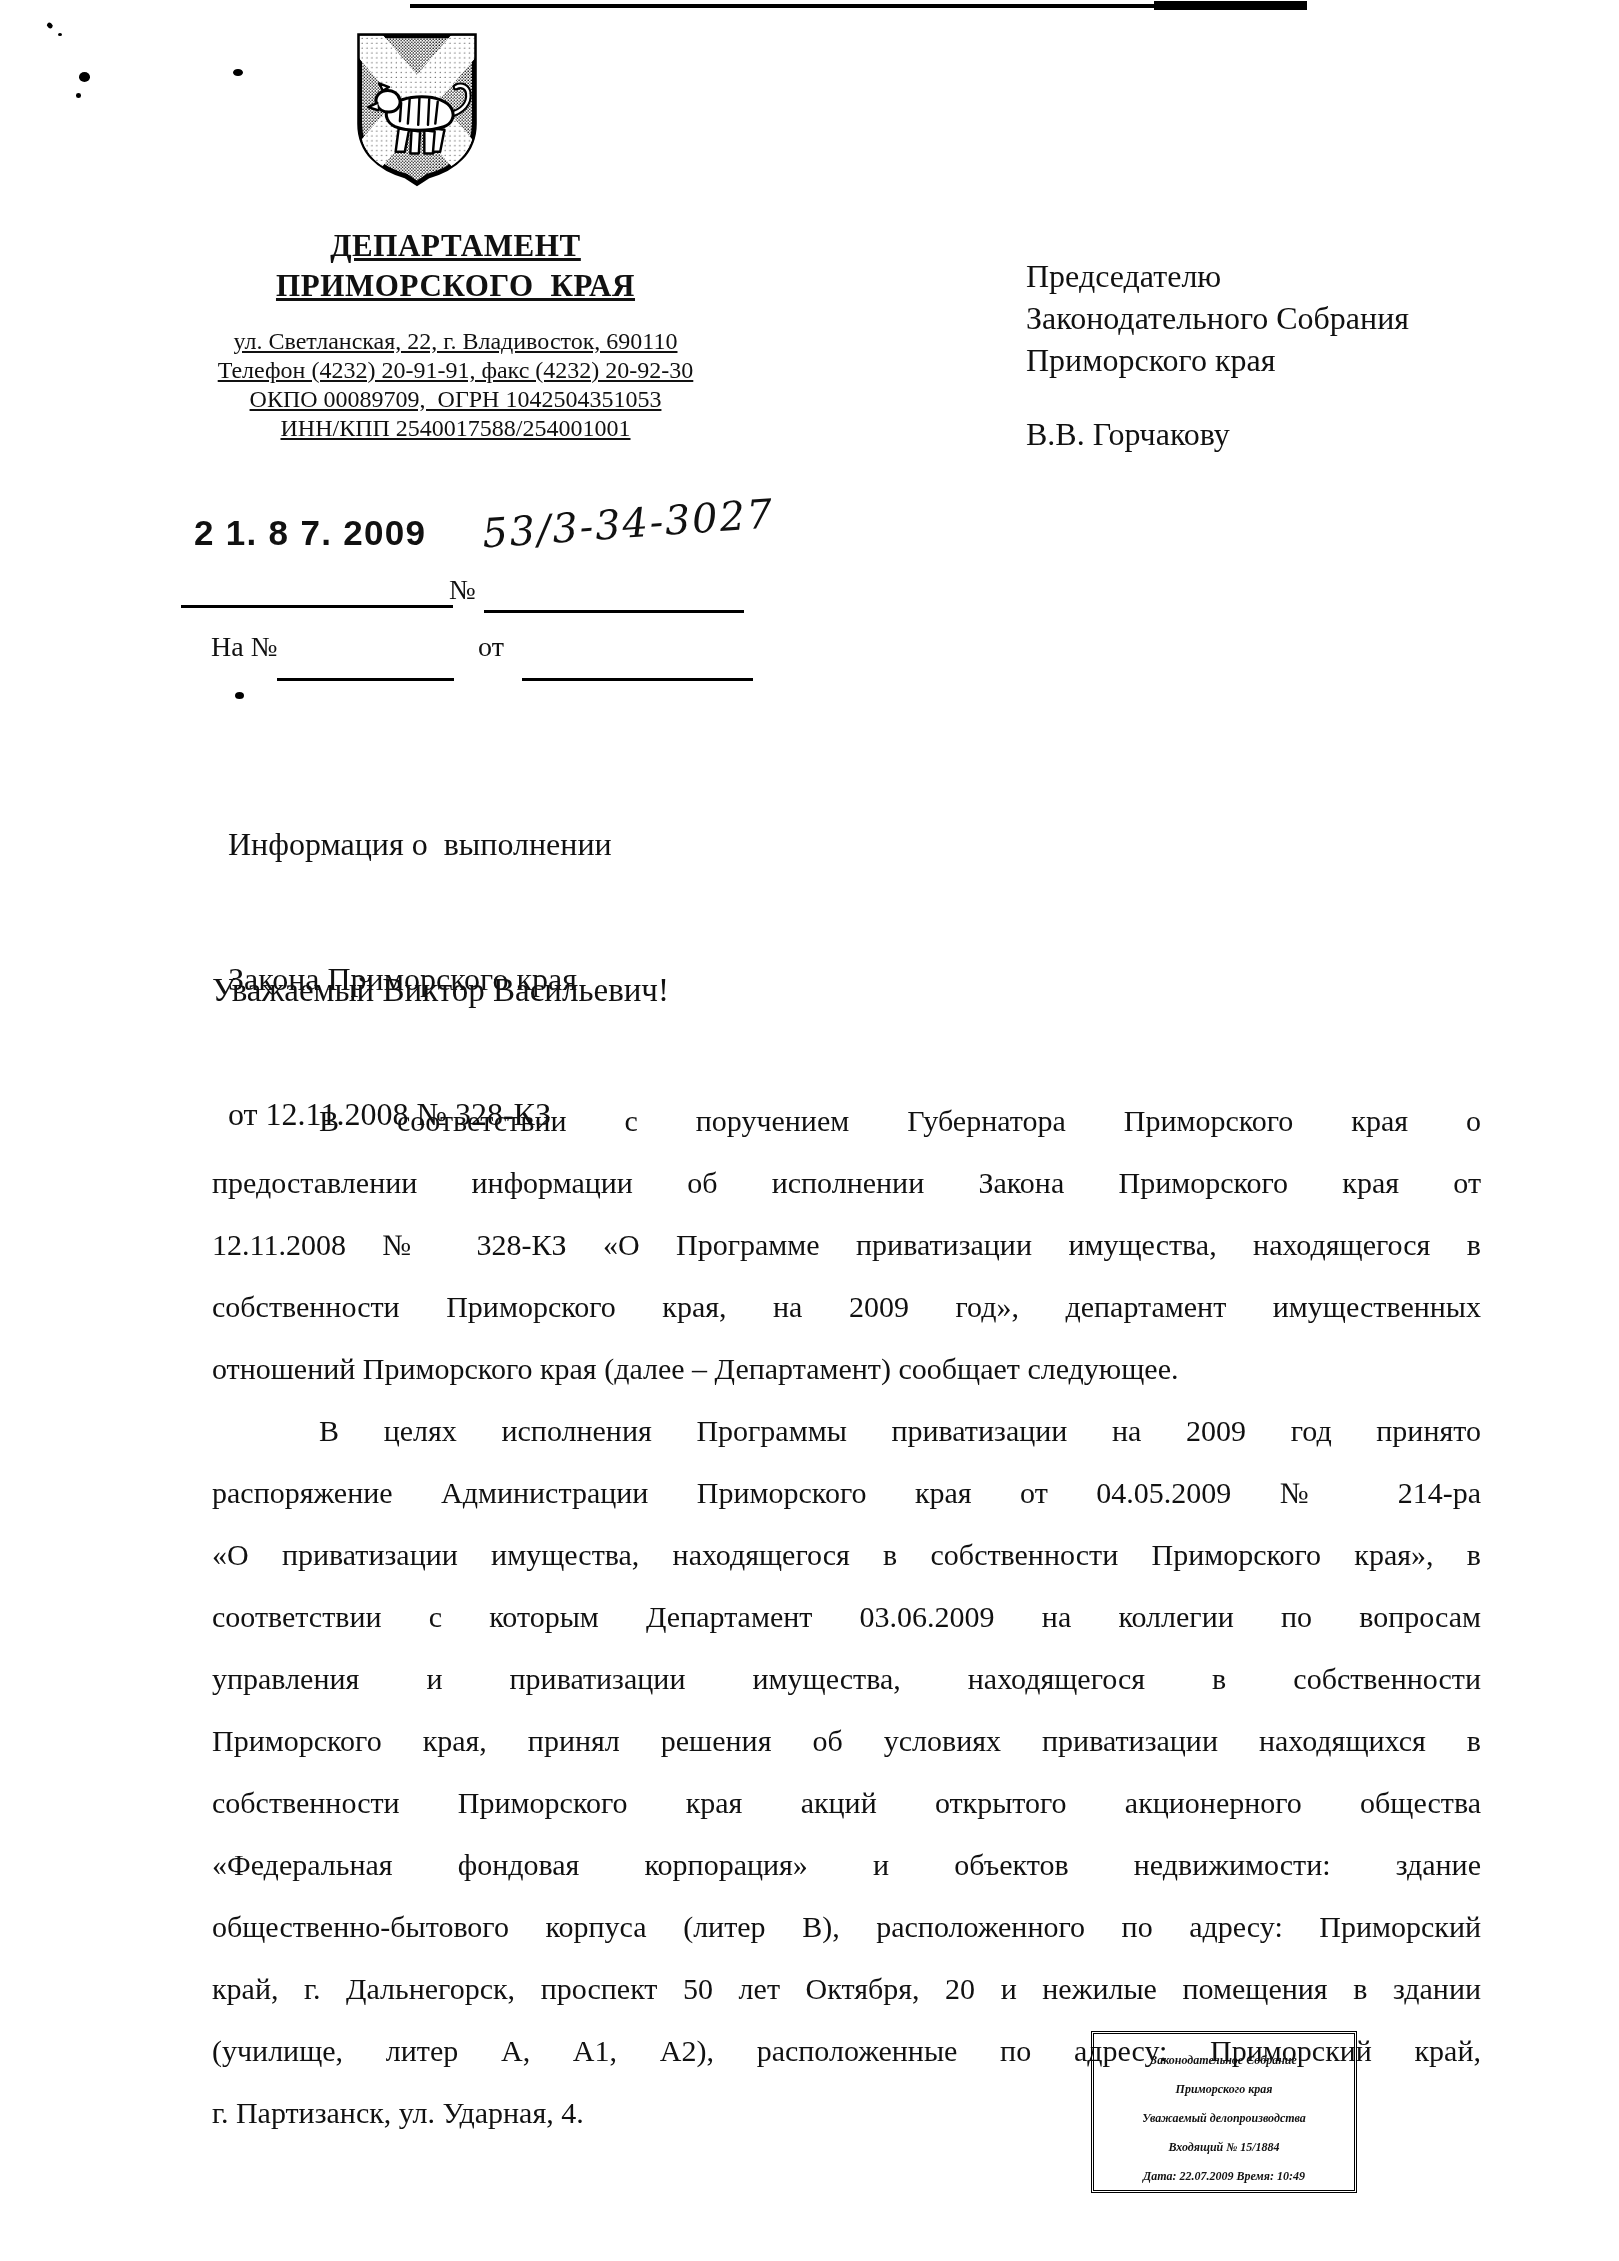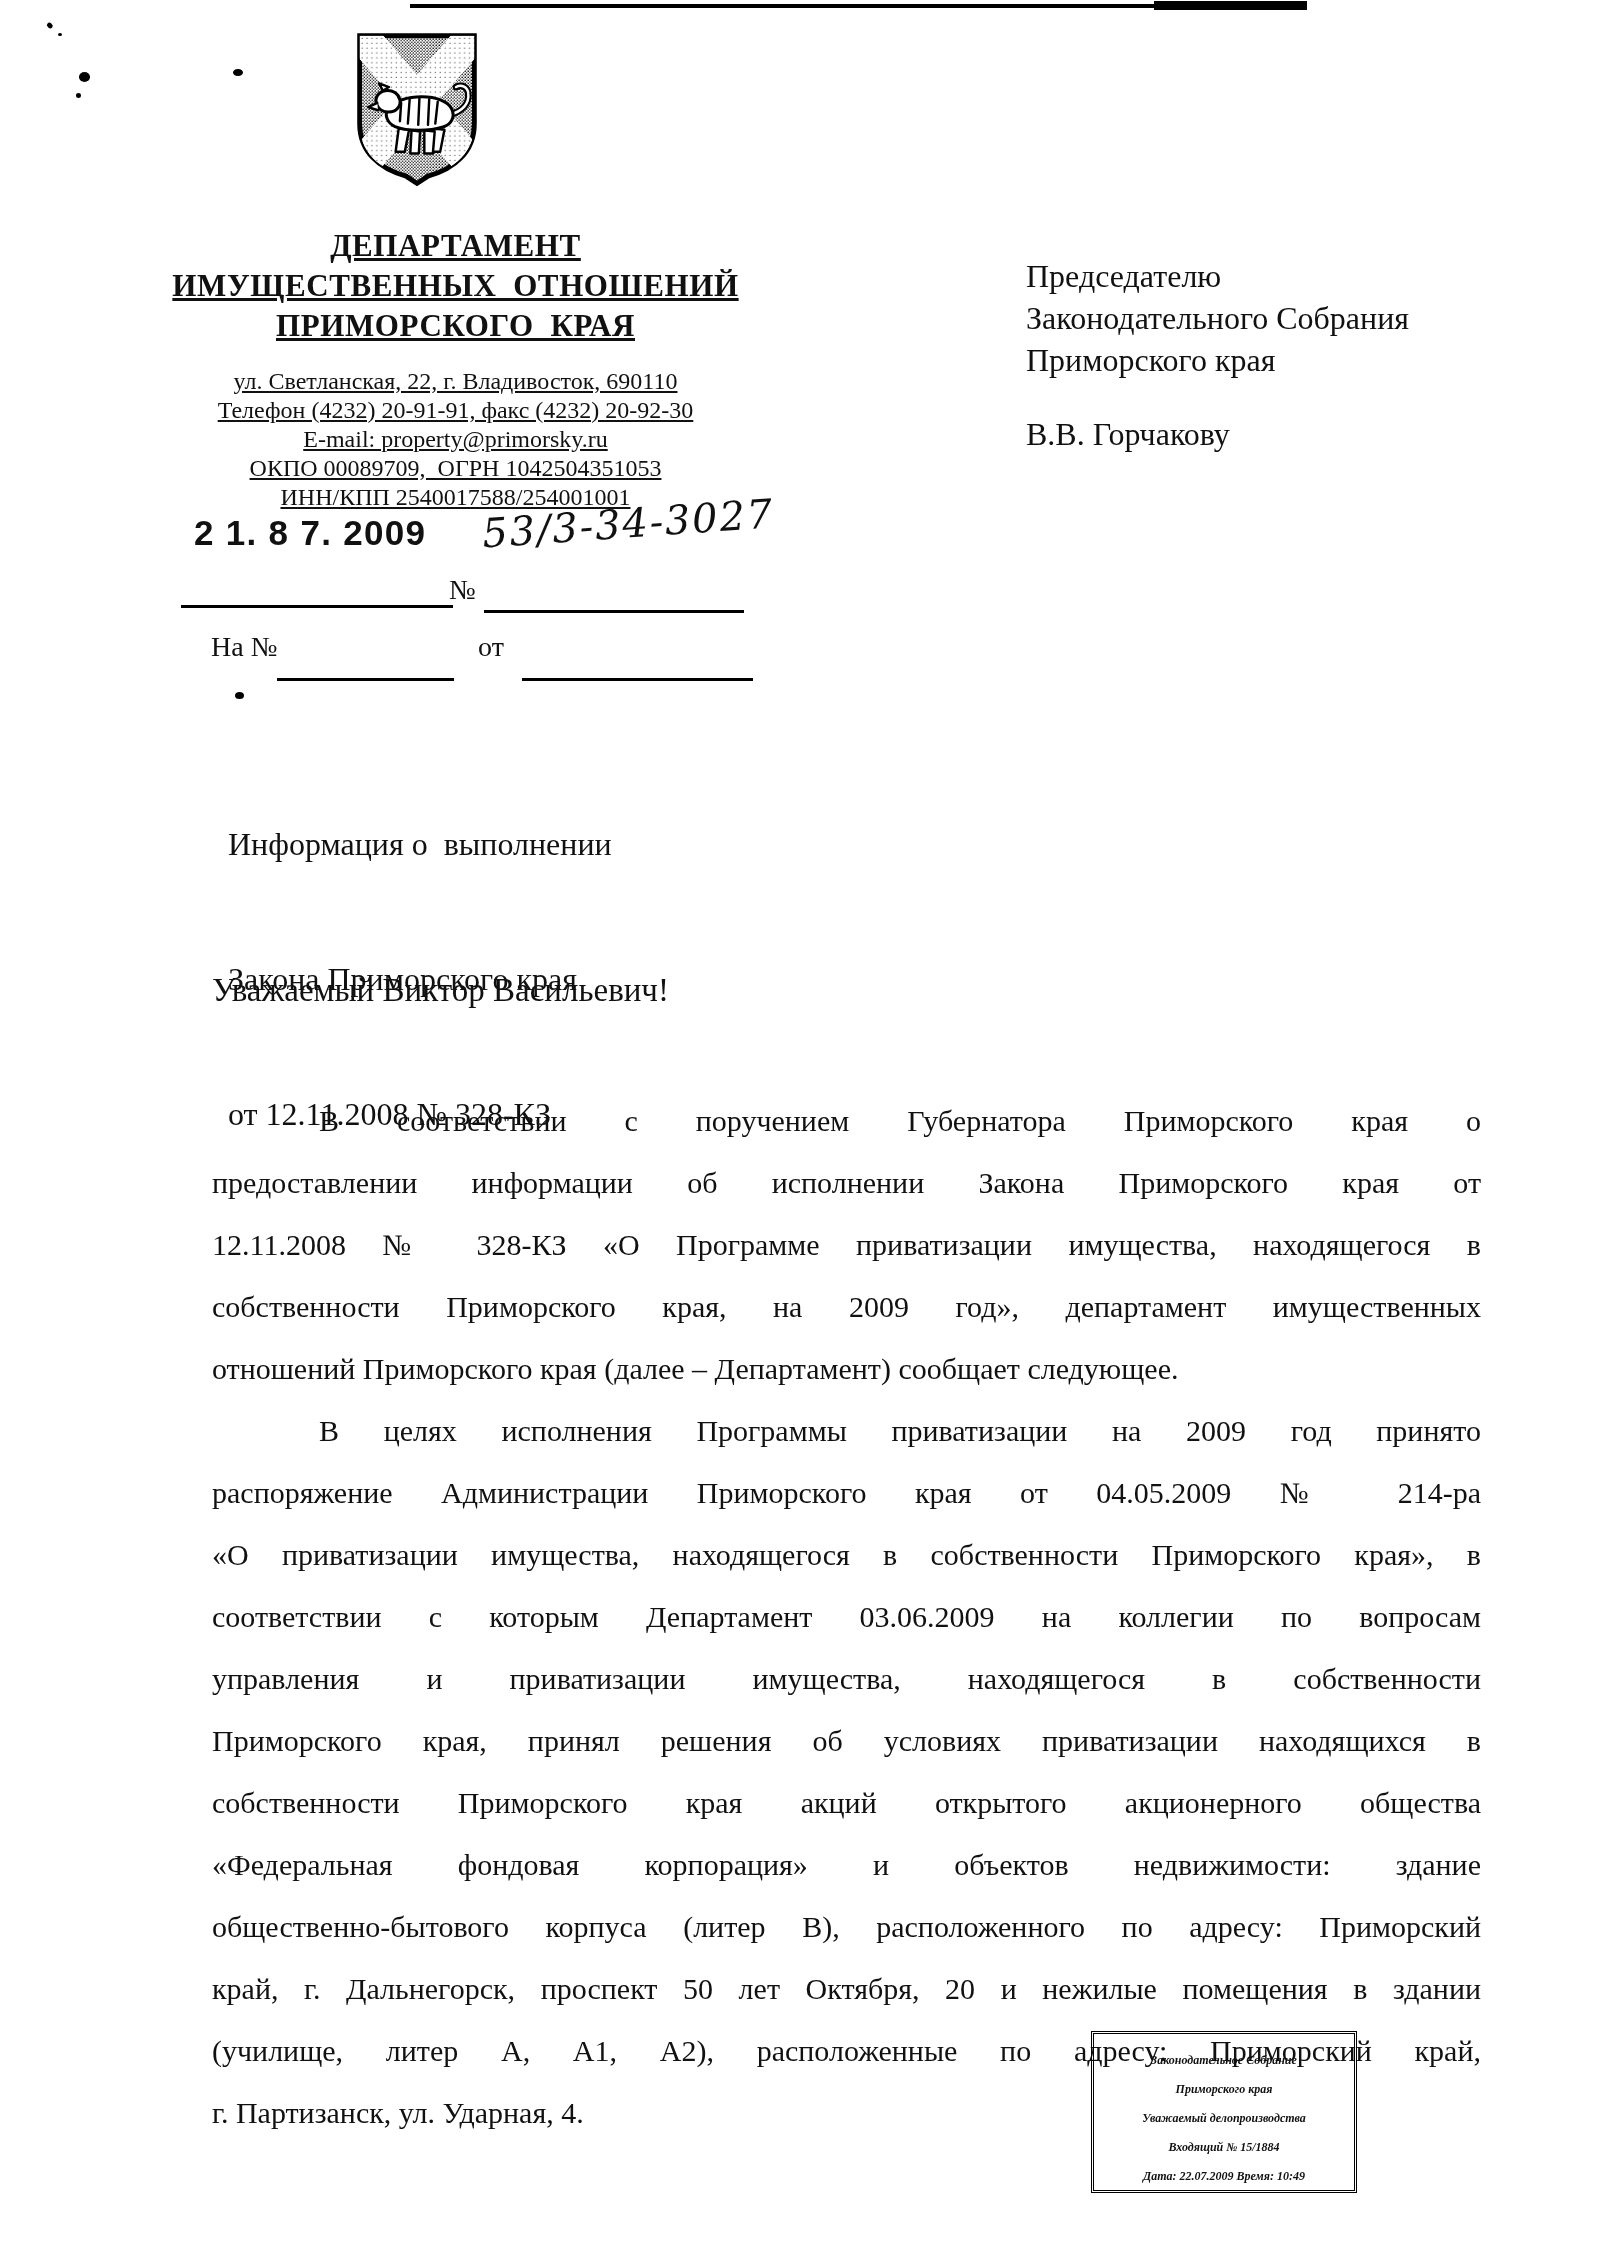--- a/index.html
+++ b/index.html
@@ -96,26 +96,24 @@
       <path d="M52,126 C62,112 86,106 108,106 C132,106 151,114 157,126 C163,139 156,151 144,155 C120,163 84,163 64,155 C52,149 46,137 52,126 Z" fill="#fff" stroke-width="5"></path>
       <path d="M44,96 L38,84 L54,90 Z" fill="#fff" stroke-width="4"></path>
       <path d="M34,118 C30,108 36,98 48,96 C60,94 70,101 72,111 C74,121 66,131 54,131 C44,131 37,127 34,118 Z" fill="#fff" stroke-width="5"></path>
       <path d="M35,116 L20,123 L36,128" fill="#fff" stroke-width="4"></path>
       <path d="M88,110 L85,150 M104,108 L102,152 M120,110 L118,152 M134,114 L130,150 M74,116 L72,146" stroke-width="4" fill="none"></path>
     </g>
   </svg>
 
   <div id="letterhead">
     <div class="org-line">ДЕПАРТАМЕНТ</div>
-    <div class="org-line">ИМУЩЕСТВЕННЫХ  ОТНОШЕНИЙ</div>
     <div class="org-line">ПРИМОРСКОГО  КРАЯ</div>
     <div id="lh-contacts">
       <div class="addr-line">ул. Светланская, 22, г. Владивосток, 690110</div>
       <div class="addr-line">Телефон (4232) 20-91-91, факс (4232) 20-92-30</div>
-      <div class="addr-line">E-mail: property@primorsky.ru</div>
       <div class="addr-line">ОКПО 00089709,  ОГРН 1042504351053</div>
       <div class="addr-line">ИНН/КПП 2540017588/254001001</div>
     </div>
   </div>
 
   <div id="date-stamp">2 1. 8 7. 2009</div>
   <div class="rule" style="left:181px;top:605px;width:272px;"></div>
   <div id="no-sign">№</div>
   <div id="handwritten-no">53/3-34-3027</div>
   <div class="rule" style="left:484px;top:610px;width:260px;"></div>

